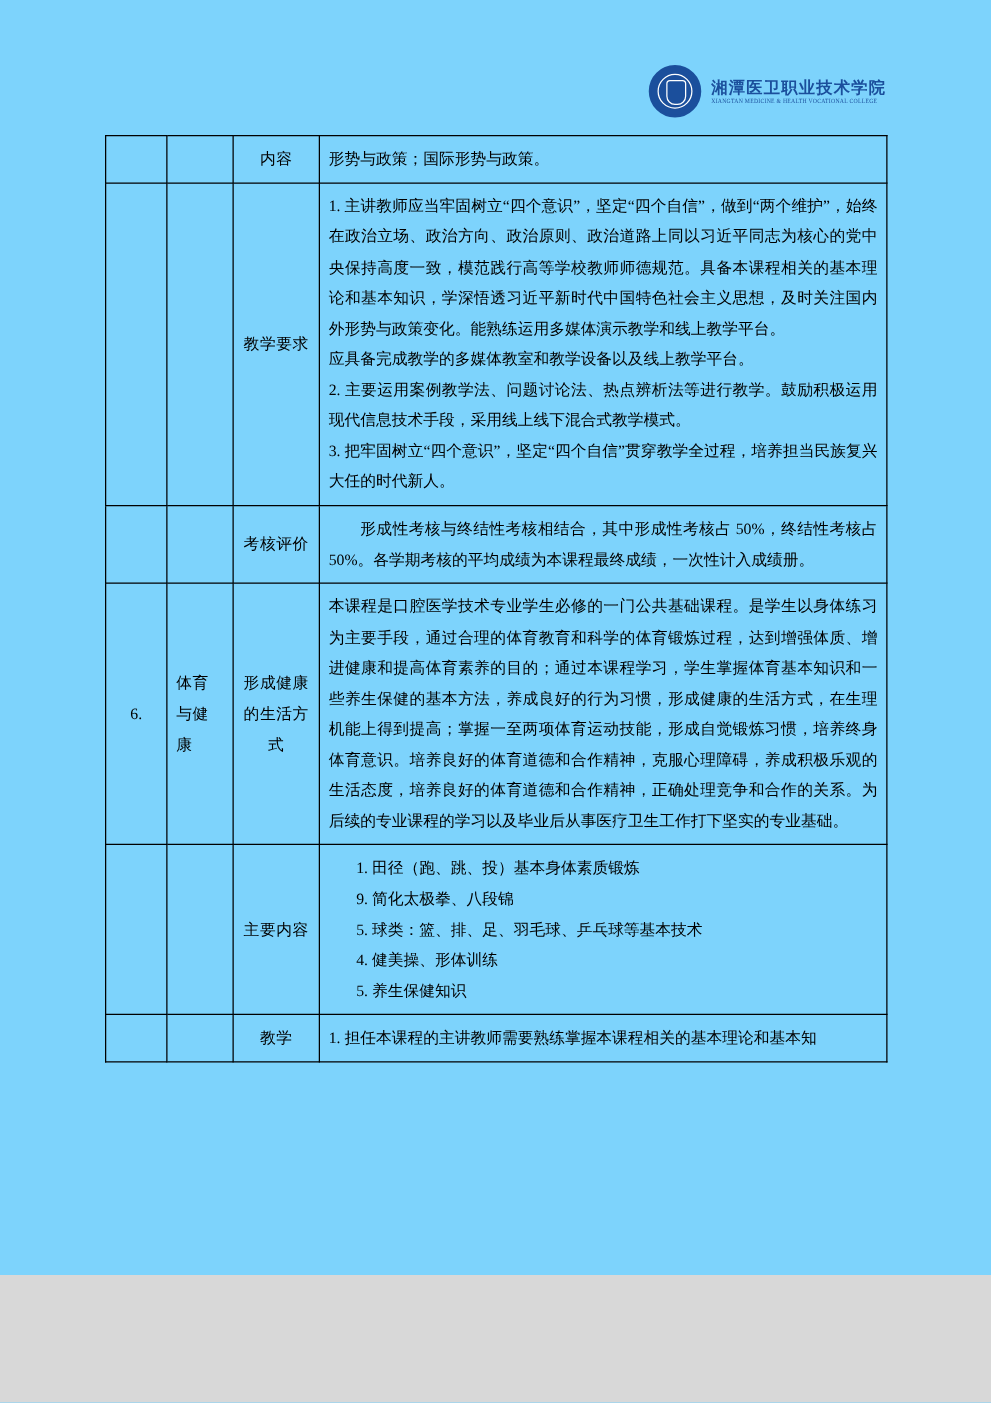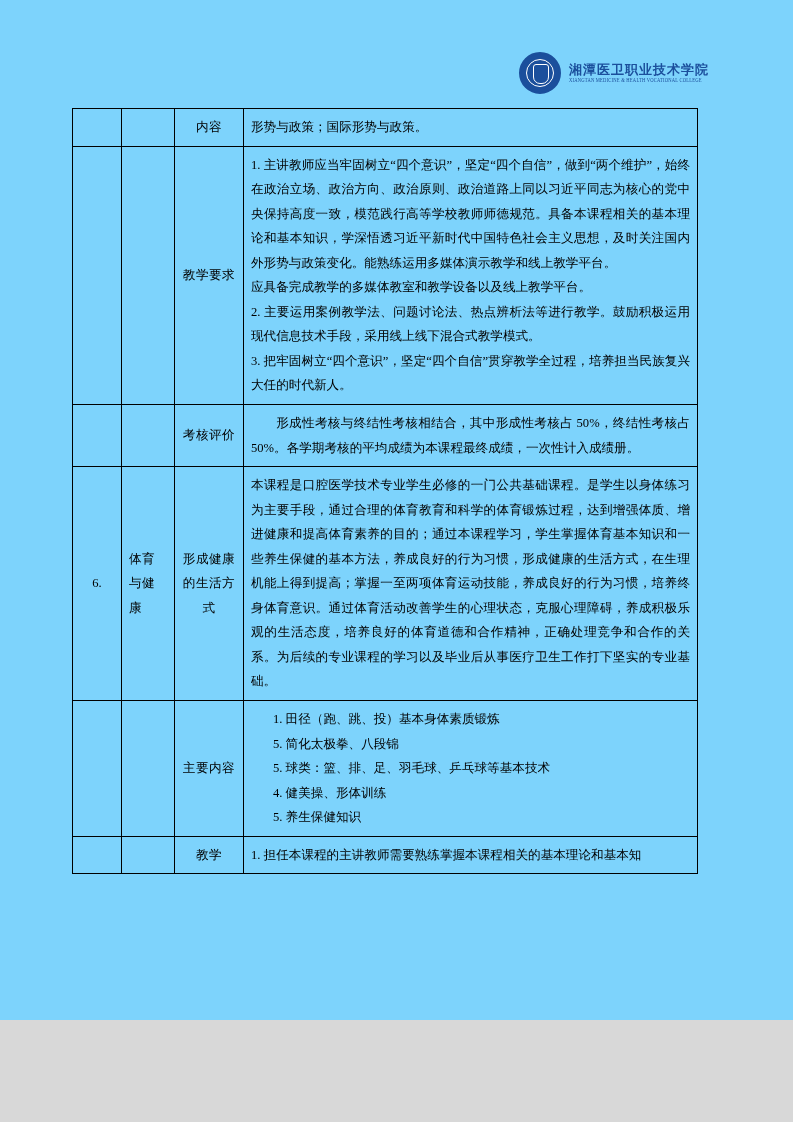--- a/index.html
+++ b/index.html
@@ -68,21 +68,21 @@
     font-size: 4.6px;
     color: #1b4f9c;
     letter-spacing: 0.2px;
     white-space: nowrap;
     transform: scaleY(1.1);
     transform-origin: left top;
   }
 
   table.doc-table {
     position: absolute;
-    left: 72px;
+    left: 84px;
     top: 108px;
     width: 626px;
     border-collapse: collapse;
     table-layout: fixed;
   }
   table.doc-table td {
     border: 1px solid #000000;
     vertical-align: middle;
     padding: 6px 7px;
     font-size: 12.6px;
@@ -175,31 +175,31 @@
         <td class="col-body">
           <p class="body-p indent2">形成性考核与终结性考核相结合，其中形成性考核占 50%，终结性考核占 50%。各学期考核的平均成绩为本课程最终成绩，一次性计入成绩册。</p>
         </td>
       </tr>
 
       <tr>
         <td class="col-num">6.</td>
         <td class="col-name vert-name">体育与健康</td>
         <td class="col-label label-cell">形成健康的生活方式</td>
         <td class="col-body">
-          <p class="body-p">本课程是口腔医学技术专业学生必修的一门公共基础课程。是学生以身体练习为主要手段，通过合理的体育教育和科学的体育锻炼过程，达到增强体质、增进健康和提高体育素养的目的；通过本课程学习，学生掌握体育基本知识和一些养生保健的基本方法，养成良好的行为习惯，形成健康的生活方式，在生理机能上得到提高；掌握一至两项体育运动技能，养成良好的行为习惯，培养终身体育意识。通过体育活动改善学生的心理状态，克服心理障碍，养成积极乐观的生活态度，培养良好的体育道德和合作精神，正确处理竞争和合作的关系。为后续的专业课程的学习以及毕业后从事医疗卫生工作打下坚实的专业基础。</p>
+          <p class="body-p">本课程是口腔医学技术专业学生必修的一门公共基础课程。是学生以身体练习为主要手段，通过合理的体育教育和科学的体育锻炼过程，达到增强体质、增进健康和提高体育素养的目的；通过本课程学习，学生掌握体育基本知识和一些养生保健的基本方法，养成良好的行为习惯，形成健康的生活方式，在生理机能上得到提高；掌握一至两项体育运动技能，形成自觉锻炼习惯，培养终身体育意识。培养良好的体育道德和合作精神，克服心理障碍，养成积极乐观的生活态度，培养良好的体育道德和合作精神，正确处理竞争和合作的关系。为后续的专业课程的学习以及毕业后从事医疗卫生工作打下坚实的专业基础。</p>
         </td>
       </tr>
 
       <tr>
         <td class="col-num"></td>
         <td class="col-name"></td>
         <td class="col-label label-cell">主要内容</td>
         <td class="col-body">
           <p class="list-p">1. 田径（跑、跳、投）基本身体素质锻炼</p>
-          <p class="list-p">5. 简化太极拳、八段锦</p>
+          <p class="list-p">9. 简化太极拳、八段锦</p>
           <p class="list-p">5. 球类：篮、排、足、羽毛球、乒乓球等基本技术</p>
           <p class="list-p">4. 健美操、形体训练</p>
           <p class="list-p">5. 养生保健知识</p>
         </td>
       </tr>
 
       <tr>
         <td class="col-num"></td>
         <td class="col-name"></td>
         <td class="col-label label-cell">教学</td>

